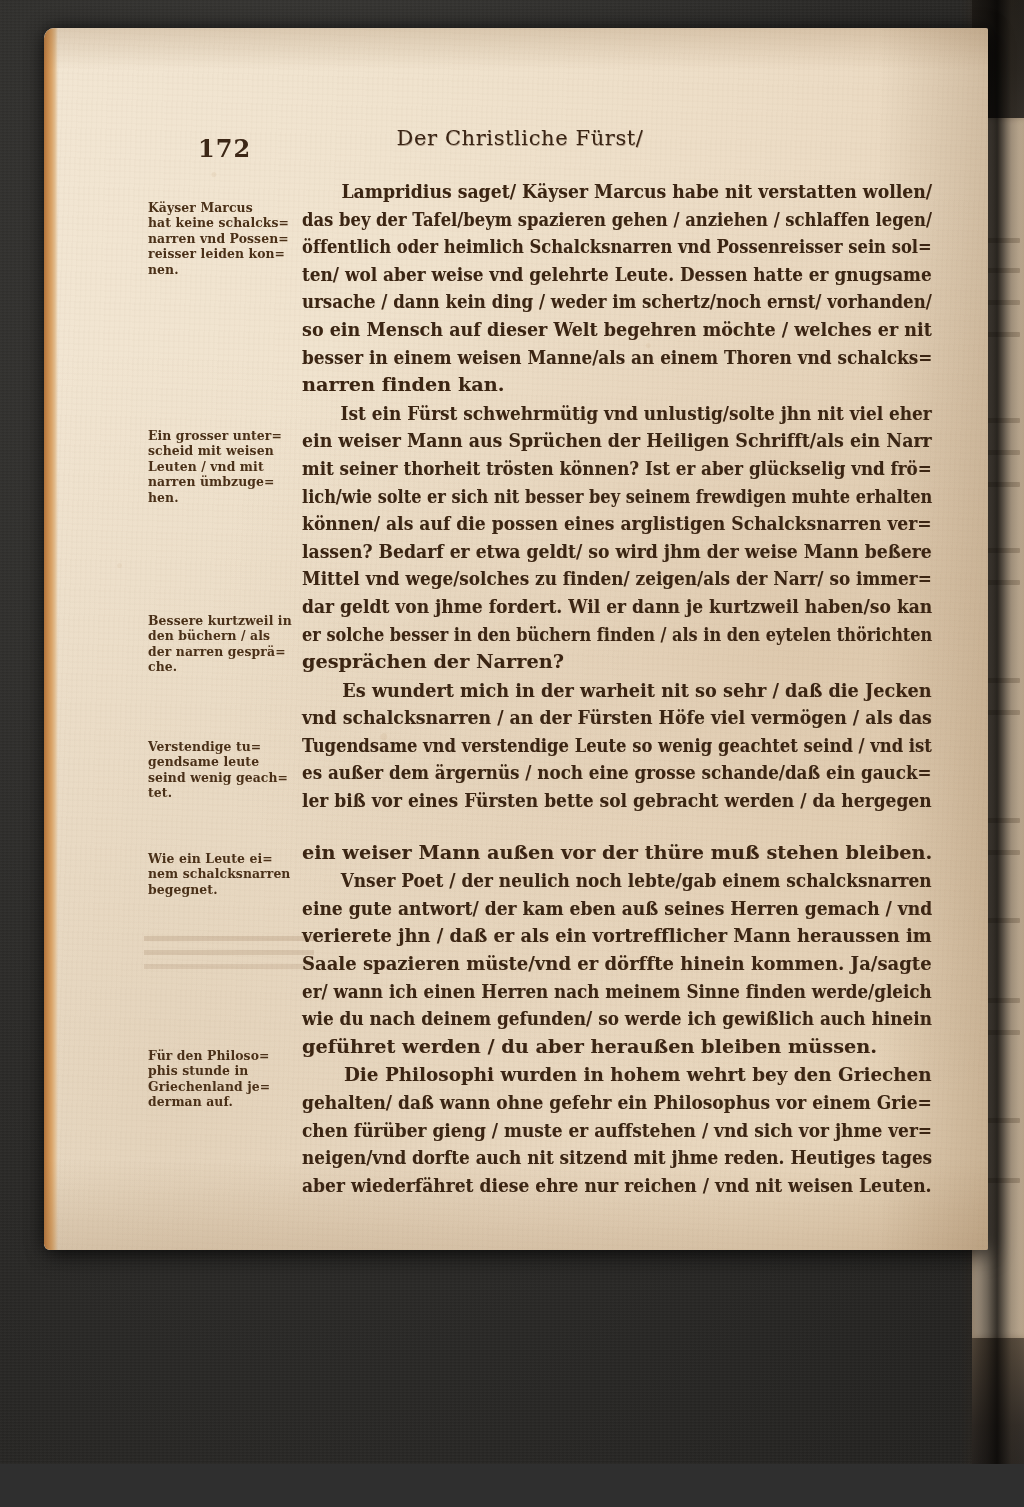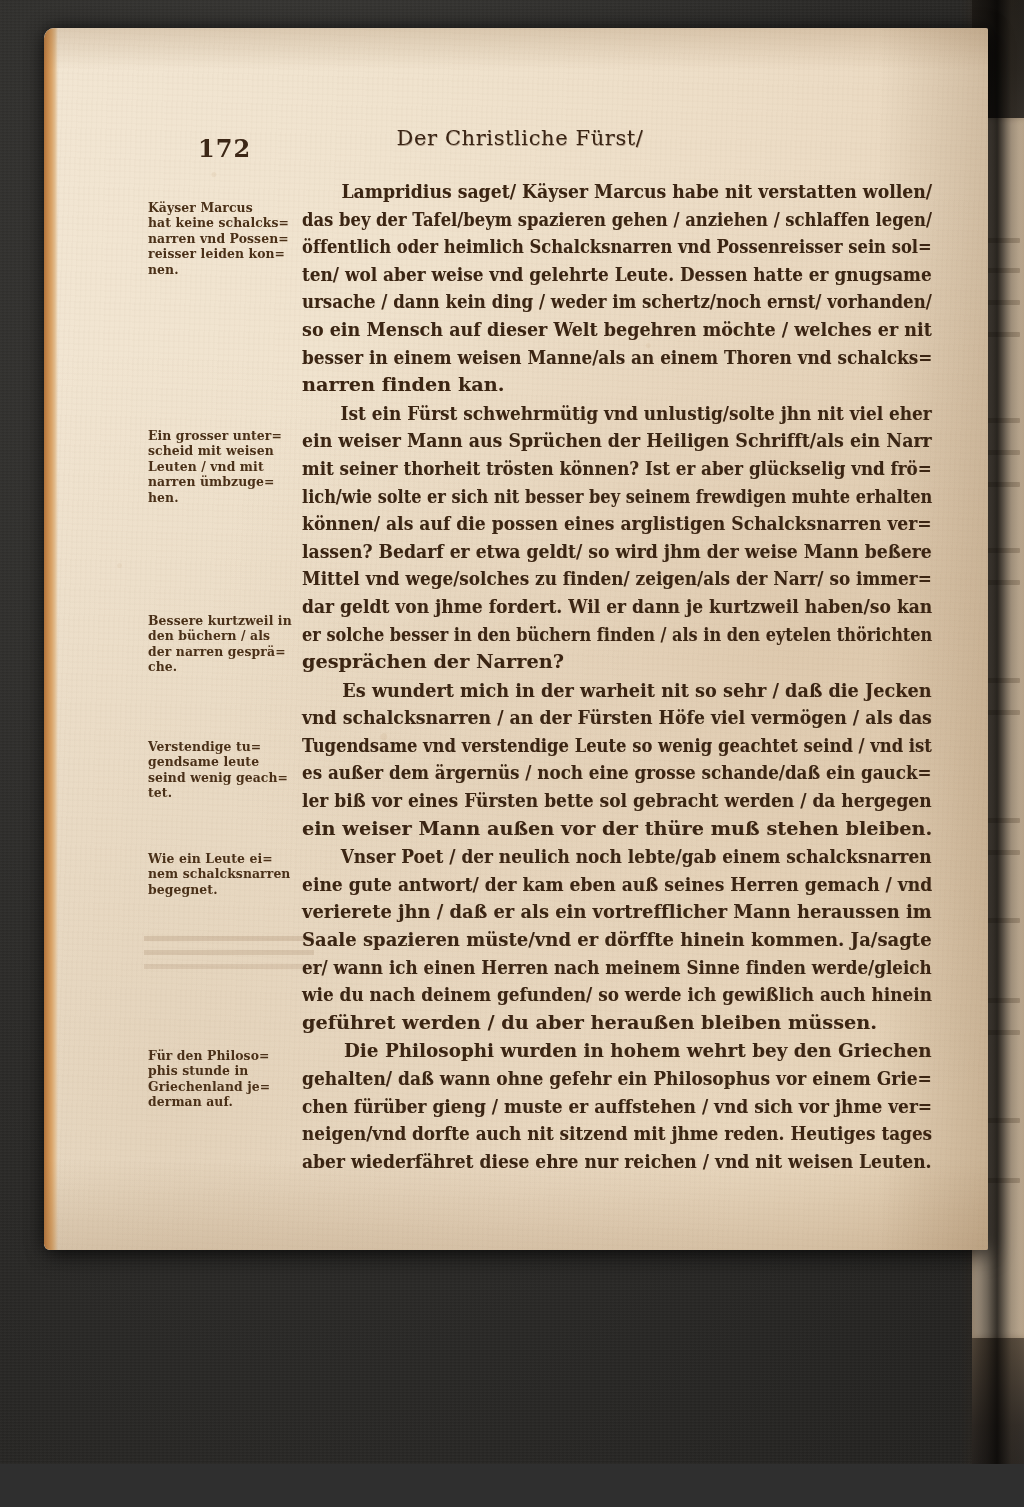--- a/index.html
+++ b/index.html
@@ -424,21 +424,21 @@
           <span class="ln" style="display: block; transform-origin: left top; transform: scaleX(0.8886);">dar geldt von jhme fordert. Wil er dann je kurtzweil haben/so kan</span>
           <span class="ln" style="display: block; transform-origin: left top; transform: scaleX(0.8367);">er solche besser in den büchern finden / als in den eytelen thörichten</span>
           <span class="ln" style="display: block; transform-origin: left top; transform: scaleX(1);">gesprächen der Narren?</span>
         </div>
       <div class="para fraktur">
           <span class="ln" style="display: block; transform-origin: left top; transform: scaleX(0.917);"><span class="indent"></span>Es wundert mich in der warheit nit so sehr / daß die Jecken</span>
           <span class="ln" style="display: block; transform-origin: left top; transform: scaleX(0.8974);">vnd schalcksnarren / an der Fürsten Höfe viel vermögen / als das</span>
           <span class="ln" style="display: block; transform-origin: left top; transform: scaleX(0.8502);">Tugendsame vnd verstendige Leute so wenig geachtet seind / vnd ist</span>
           <span class="ln" style="display: block; transform-origin: left top; transform: scaleX(0.869);">es außer dem ärgernüs / noch eine grosse schande/daß ein gauck=</span>
           <span class="ln" style="display: block; transform-origin: left top; transform: scaleX(0.8861);">ler biß vor eines Fürsten bette sol gebracht werden / da hergegen</span>
-          <span class="ln" style="display: block; transform-origin: left top; transform: scaleX(1);">ein weiser Mann außen vor der thüre muß stehen bleiben.</span>
+          <span class="ln" style="display: block; transform-origin: left top; transform: scaleX(1); margin-top: 24px;">ein weiser Mann außen vor der thüre muß stehen bleiben.</span>
         </div>
       <div class="para fraktur">
           <span class="ln" style="display: block; transform-origin: left top; transform: scaleX(0.8787);"><span class="indent"></span>Vnser Poet / der neulich noch lebte/gab einem schalcksnarren</span>
           <span class="ln" style="display: block; transform-origin: left top; transform: scaleX(0.8886);">eine gute antwort/ der kam eben auß seines Herren gemach / vnd</span>
           <span class="ln" style="display: block; transform-origin: left top; transform: scaleX(0.9278);">verierete jhn / daß er als ein vortrefflicher Mann heraussen im</span>
           <span class="ln" style="display: block; transform-origin: left top; transform: scaleX(0.9347);">Saale spazieren müste/vnd er dörffte hinein kommen.   Ja/sagte</span>
           <span class="ln" style="display: block; transform-origin: left top; transform: scaleX(0.869);">er/ wann ich einen Herren nach meinem Sinne finden werde/gleich</span>
           <span class="ln" style="display: block; transform-origin: left top; transform: scaleX(0.8762);">wie du nach deinem gefunden/ so werde ich gewißlich auch hinein</span>
           <span class="ln" style="display: block; transform-origin: left top; transform: scaleX(1);">geführet werden / du aber heraußen bleiben müssen.</span>
         </div>

